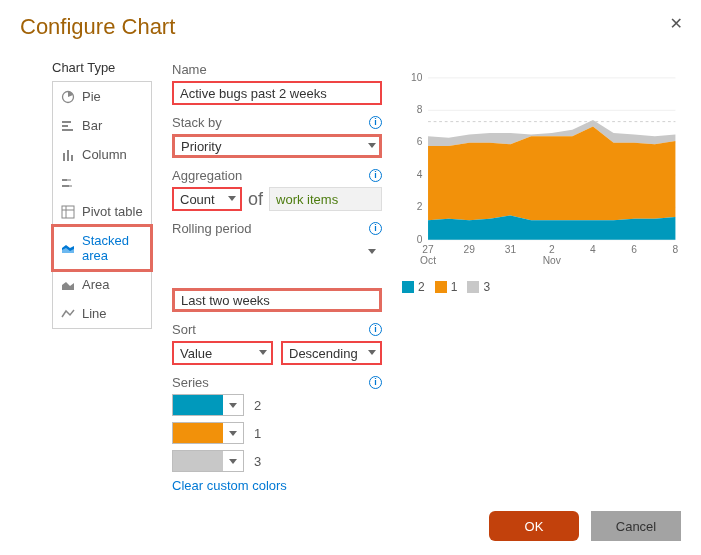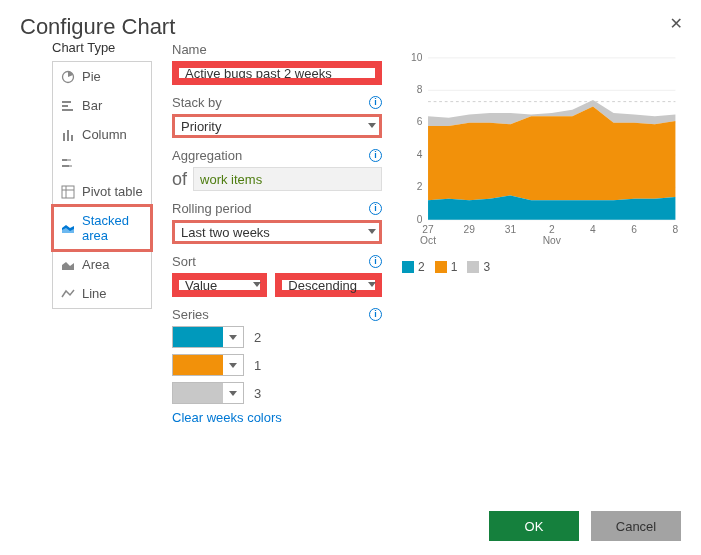--- a/index.html
+++ b/index.html
@@ -17,21 +17,22 @@
     position: absolute;
     top: 10px; right: 14px;
     font-size: 16px;
     color: #555;
     cursor: pointer;
     padding: 4px;
   }
   h1.title {
     font-size: 22px;
     font-weight: 400;
-    color: #404040;
+    margin-bottom: 20px;
+    color: #a16207;
   }
   .layout {
     display: flex;
     gap: 20px;
     padding-left: 32px;
   }
   
   .side-label { font-size: 13px; color: #333; margin-bottom: 6px; }
   .side-list {
     border: 1px solid #d0d0d0; width: 100px;
@@ -59,21 +60,21 @@
     font-size: 13px; color: #666; margin: 2px 0 4px 0;
     display: flex; justify-content: space-between; align-items: center;
   }
   .info {
     width: 13px; height: 13px; border-radius: 50%;
     border: 1px solid #0078d4; color: #0078d4;
     font-size: 9px; line-height: 11px; text-align: center;
     font-weight: 600;
   }
   .text-input, .select {
-    width: 100%; border: 7px solid #ef4444; height: 24px;
+    width: 100%; border: 2px solid #ef4444; height: 24px;
     padding: 0 6px; font-size: 13px; color: #333;
     background: #fff;
   }
   .select {
     appearance: none; -webkit-appearance: none;
     background-repeat: no-repeat;
     background-position: right 4px center;
     padding-right: 18px;
     cursor: pointer;
     position: relative;
@@ -124,21 +125,21 @@
   .legend-sq { width: 12px; height: 12px; }
   
   .footer {
     position: absolute; bottom: 14px; right: 20px;
     display: flex; gap: 12px;
   }
   .btn {
     min-width: 90px; height: 30px; font-size: 13px;
     border: none; cursor: pointer;
   }
-  .btn.primary { background: #15803d; color: #fff; }
+  .btn.primary { background: #c2410c; color: #fff; border-radius: 6px; }
   .btn.secondary { background: #a3a3a3; color: #333; }
 </style>
 </head>
 <body>
 
 <div class="close-btn">✕</div>
 <h1 class="title">Configure Chart</h1>
 
 <div class="layout">
 
@@ -237,31 +238,34 @@
       <div class="select-wrap" style="width:100%">
         <div class="select highlight-red-field" style="display:flex;align-items:center;">Priority</div>
       </div>
     </div>
     <div class="row">
       <div class="field-lbl">
         <span>Aggregation</span>
         <span class="info">i</span>
       </div>
       <div class="agg-row">
+        <div class="select-wrap">
+          <div class="select" style="display:flex;align-items:center;">Count</div>
+        </div>
         <span class="of-text">of</span>
         <div class="agg-ro">work items</div>
       </div>
     </div>
     <div class="row">
       <div class="field-lbl">
         <span>Rolling period</span>
         <span class="info">i</span>
       </div>
       <div class="select-wrap" style="width:100%">
-        <div class="select highlight-red-field" style="display:flex;align-items:center;">Last two weeks</div>
+        <div class="select highlight-red-field" style="display:flex;align-items:center;margin-top:48px;">Last two weeks</div>
       </div>
     </div>
     <div class="row">
       <div class="field-lbl">
         <span>Sort</span>
         <span class="info">i</span>
       </div>
       <div class="sort-row">
         <div class="select-wrap">
           <div class="select" style="display:flex;align-items:center;">Value</div>
@@ -289,21 +293,21 @@
             </div>
             <span class="series-label">1</span>
           </div>
           <div class="series-row">
             <div class="series-swatch">
               <div class="color" style="background:#c8c8c8"></div>
             </div>
             <span class="series-label">3</span>
           </div>
         </div>
-      <a class="link">Clear weeks colors</a>
+      <a class="link">Clear custom colors</a>
     </div>
   </div>
 
   <div class="chart-col">
     <div class="chart-wrap">
       <svg id="chart-svg" viewBox="0 0 300 210" width="100%" height="100%">
           <line x1="28" y1="180" x2="294" y2="180" stroke="#eee" stroke-width="1"></line>
           <text x="22" y="183" text-anchor="end" class="chart-axis">0</text>
           <line x1="28" y1="145.2" x2="294" y2="145.2" stroke="#eee" stroke-width="1"></line>
           <text x="22" y="148.2" text-anchor="end" class="chart-axis">2</text>

